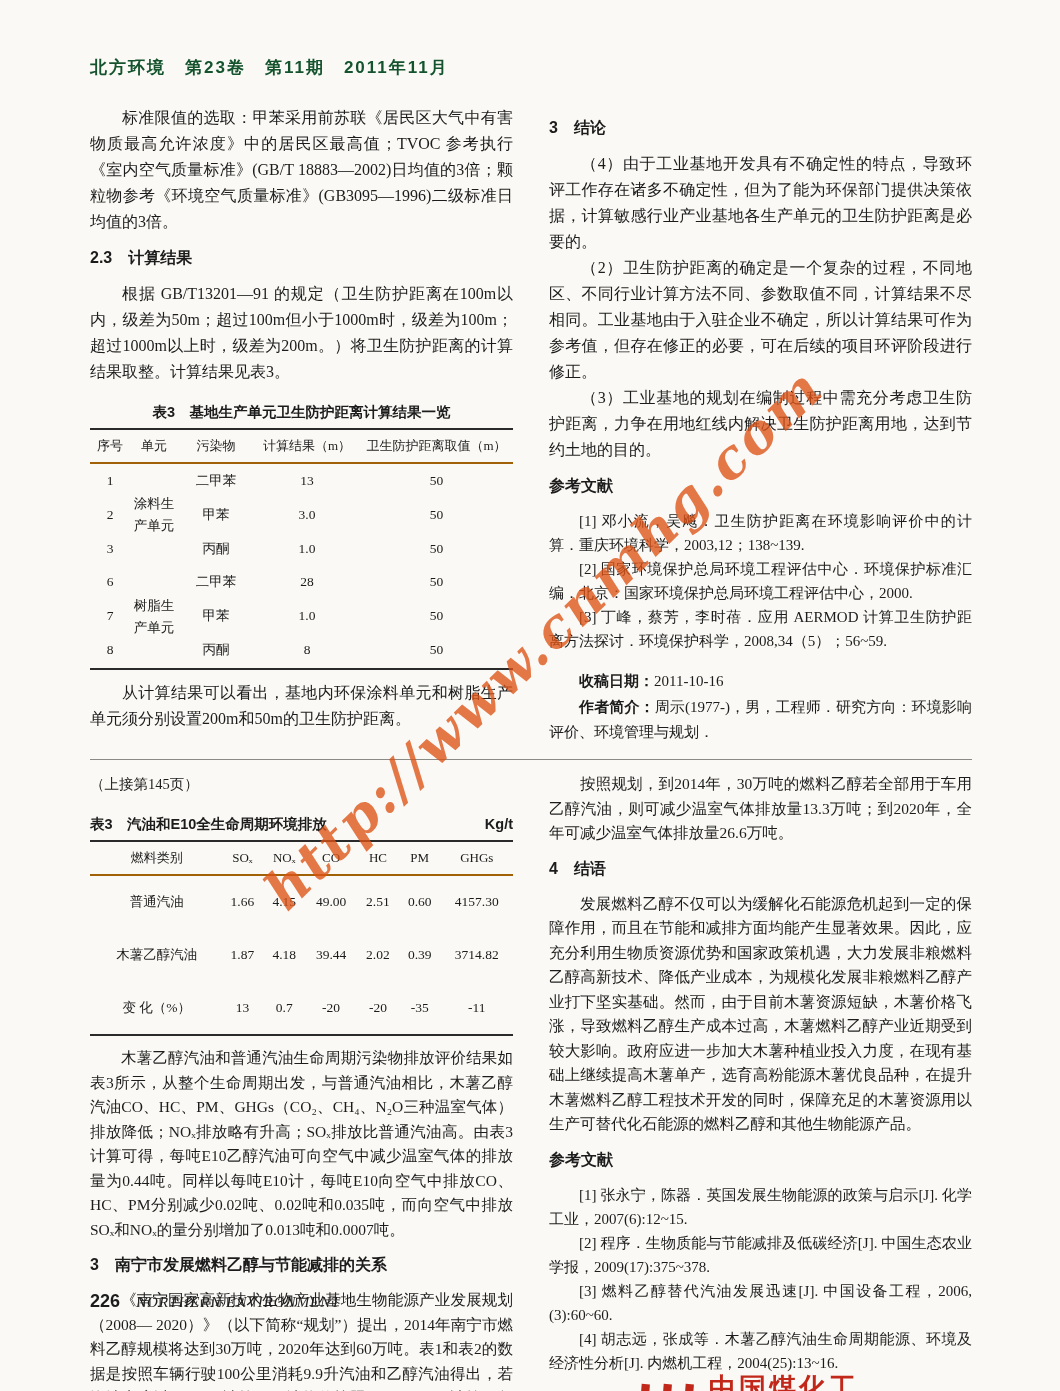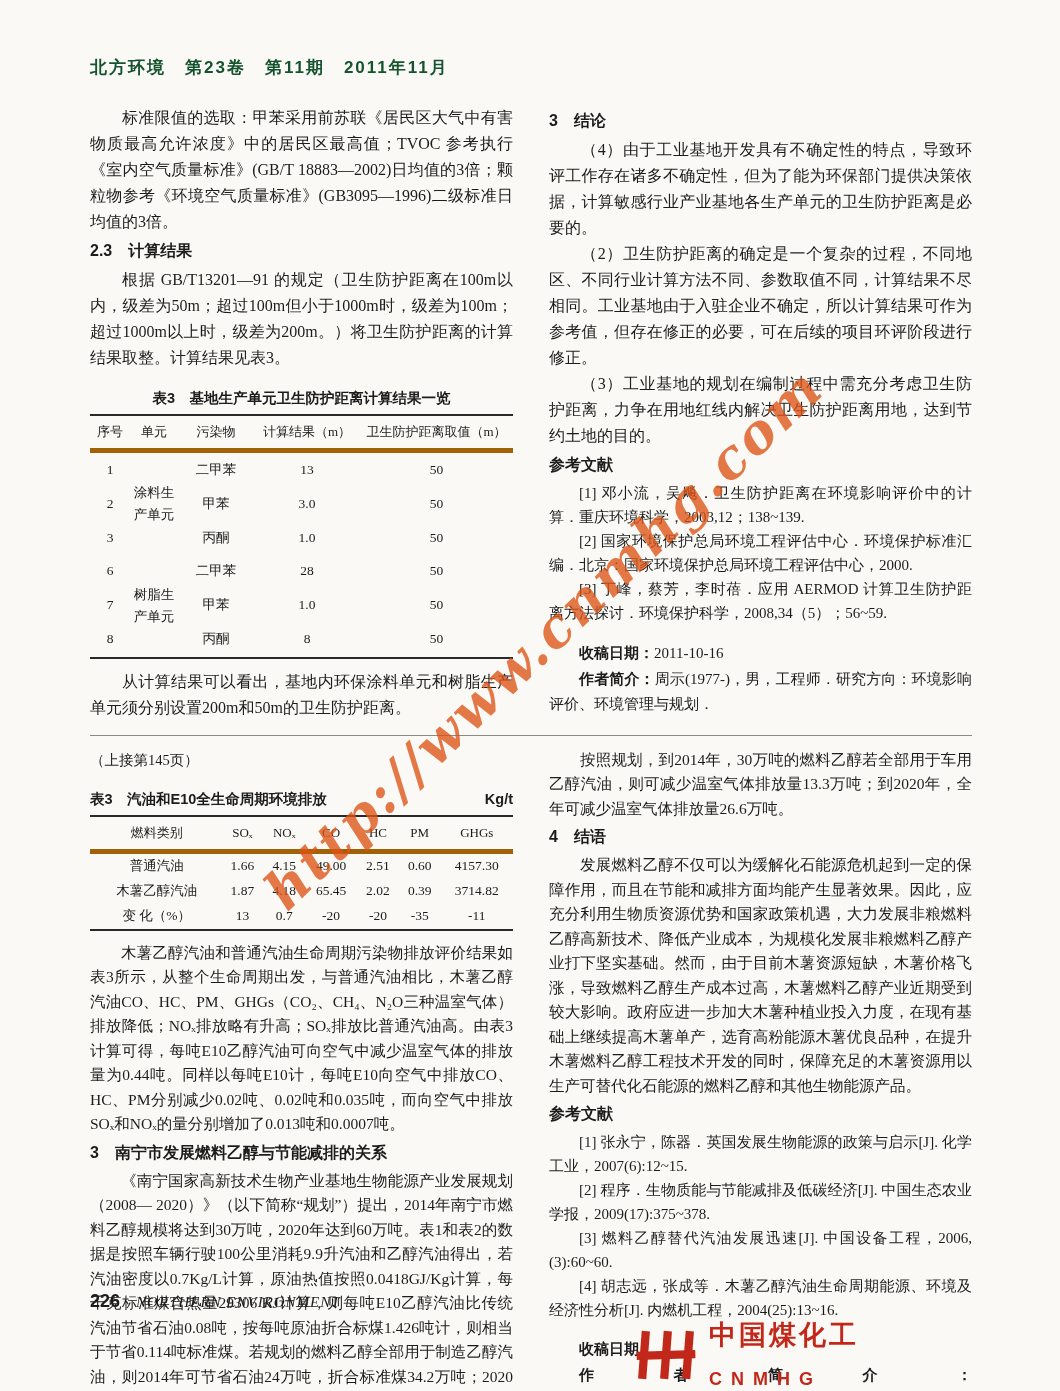--- a/index.html
+++ b/index.html
@@ -15,43 +15,43 @@
     font-weight:bold; font-size:17px; letter-spacing:2px; color:#14532d;
   }
   .columns { display:flex; gap:36px; align-items:flex-start; }
   .art1 { margin-top:26px; }
   .art2 { margin-top:10px; }
   .col { width:423px; flex:0 0 423px; font-size:16px; line-height:26px; text-align:justify; }
   .art2 .col { font-size:15.5px; line-height:24.5px; }
   p.para { margin:0; text-indent:2em; }
   p.noindent { margin:0; text-indent:0; }
   h3.sec {
-    margin:3px 0; font-size:16px; font-weight:bold;
+    margin:10px 0; font-size:16px; font-weight:bold;
     font-family:"Liberation Sans","DejaVu Sans",sans-serif; line-height:26px;
   }
   .refs-head { margin-top:12px; }
   p.ref { margin:0; text-indent:2em; font-size:15px; line-height:24px; }
   .meta { font-size:15px; line-height:25px; }
   .meta b { font-family:"Liberation Sans","DejaVu Sans",sans-serif; }
   .meta-block1 { margin-top:15px; }
 
   .tbl-caption {
     margin:15px 0 4px; text-align:center; font-weight:bold; font-size:14.5px;
     font-family:Liberation Sans, sans-serif; line-height:24px;
   }
   .cap2 { display:flex; justify-content:space-between; gap:30px; }
   table.sci {
     width:100%; border-collapse:collapse; margin:4px 0 10px;
     border-top:2px solid #2a2a2a; border-bottom:2px solid #2a2a2a;
     font-size:13.5px; line-height:1.25; text-align:center;
   }
-  table.sci thead th { border-bottom:5px solid #a16207; font-weight:normal; font-size:13px; padding:8px 2px;margin-left:20px; }
+  table.sci thead th { border-bottom:2px solid #a16207; font-weight:normal; font-size:13px; padding:8px 2px;margin-left:20px; }
   table.sci td { padding:8px 2px; }
   table.tbl1 td { padding:8.5px 2px; }
-  table.tbl2 td { padding:4px 2px; }
+  table.tbl2 td { padding:18px 2px; }
   table.tbl2 td.fuel, table.tbl2 th.fuel { text-align:center; padding-left:4px; }
   .c-xu  { width:40px; }  .c-unit{ width:48px; }  .c-pol { width:76px; }
   .c-res { width:106px; } .c-val { width:153px; }
   td.unit-cell { line-height:1.6; }
 
   .article-divider { border:none; border-top:1px solid #8a8a86; margin:14px 0 12px; }
 
   .continued { font-size:14.5px; margin-bottom:6px; }
 
   .dates-block { position:relative; margin-top:14px; min-height:88px; }
@@ -213,21 +213,21 @@
               <td>4.15</td>
               <td>49.00</td>
               <td>2.51</td>
               <td>0.60</td>
               <td>4157.30</td>
             </tr>
             <tr>
               <td class="fuel">木薯乙醇汽油</td>
               <td>1.87</td>
               <td>4.18</td>
-              <td>65.45</td>
+              <td>39.44</td>
               <td>2.02</td>
               <td>0.39</td>
               <td>3714.82</td>
             </tr>
             <tr>
               <td class="fuel">变 化（%）</td>
               <td>13</td>
               <td>0.7</td>
               <td>-20</td>
               <td>-20</td>

